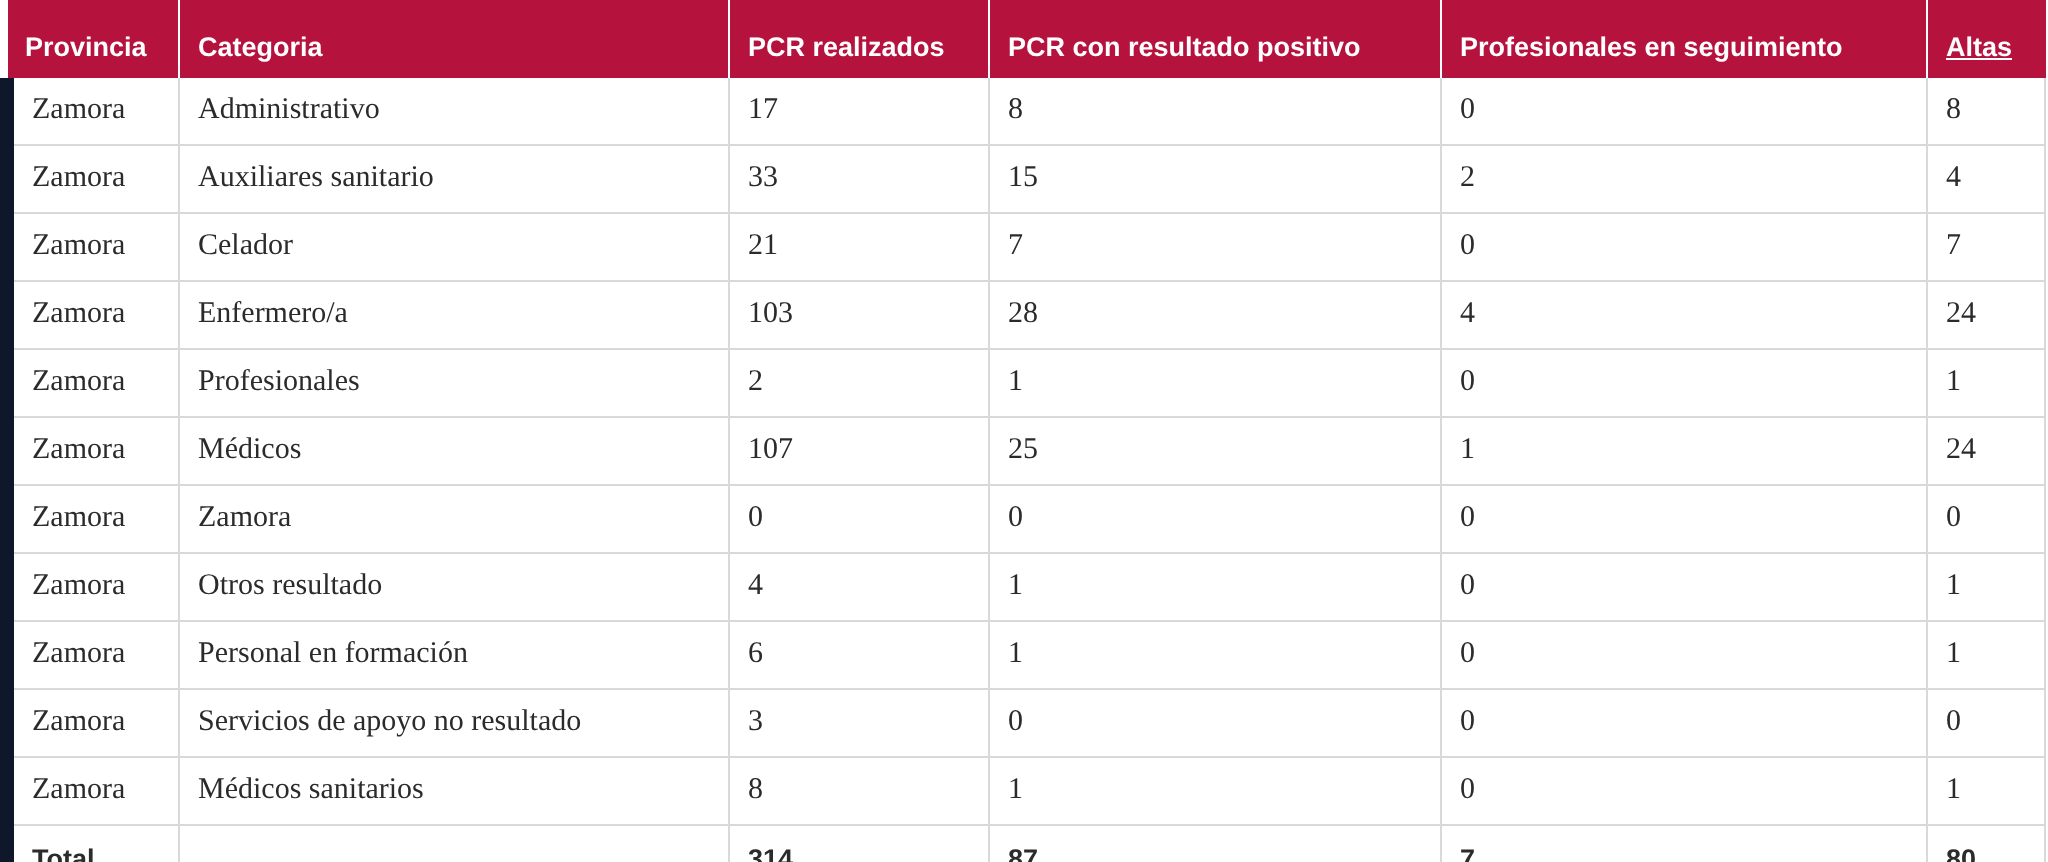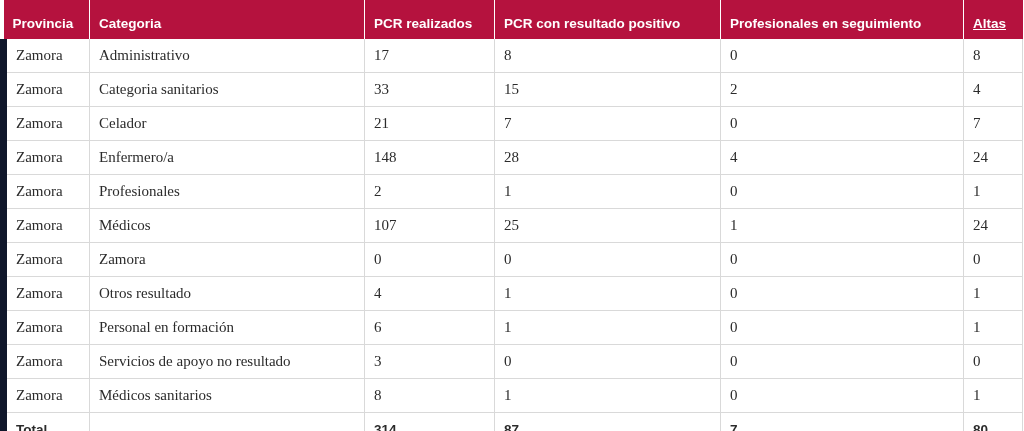--- a/index.html
+++ b/index.html
@@ -99,38 +99,38 @@
       <tr>
         <td class="first-col">Zamora</td>
         <td>Administrativo</td>
         <td>17</td>
         <td>8</td>
         <td>0</td>
         <td>8</td>
       </tr>
       <tr>
         <td class="first-col">Zamora</td>
-        <td>Categoria sanitarios</td>
+        <td>Auxiliares sanitario</td>
         <td>33</td>
         <td>15</td>
         <td>2</td>
         <td>4</td>
       </tr>
       <tr>
         <td class="first-col">Zamora</td>
         <td>Celador</td>
         <td>21</td>
         <td>7</td>
         <td>0</td>
         <td>7</td>
       </tr>
       <tr>
         <td class="first-col">Zamora</td>
         <td>Enfermero/a</td>
-        <td>148</td>
+        <td>103</td>
         <td>28</td>
         <td>4</td>
         <td>24</td>
       </tr>
       <tr>
         <td class="first-col">Zamora</td>
         <td>Profesionales</td>
         <td>2</td>
         <td>1</td>
         <td>0</td>

